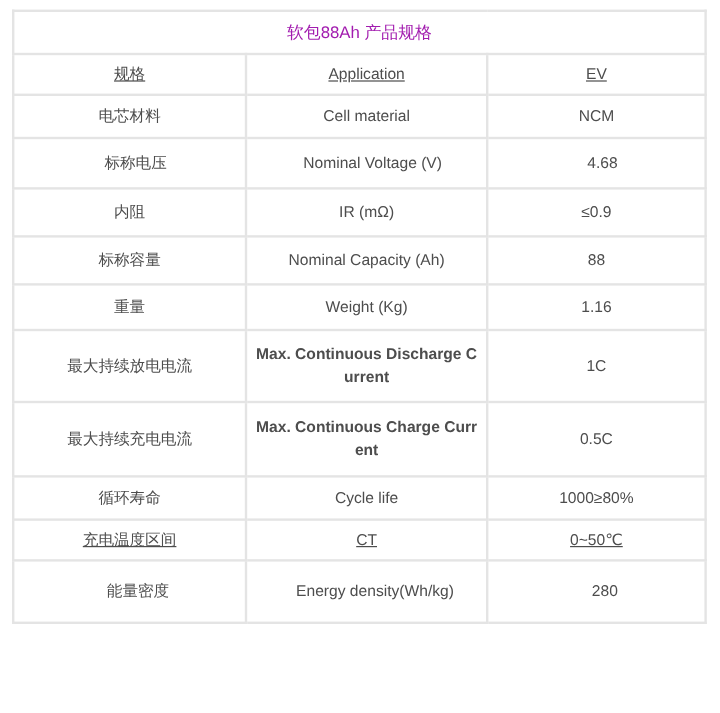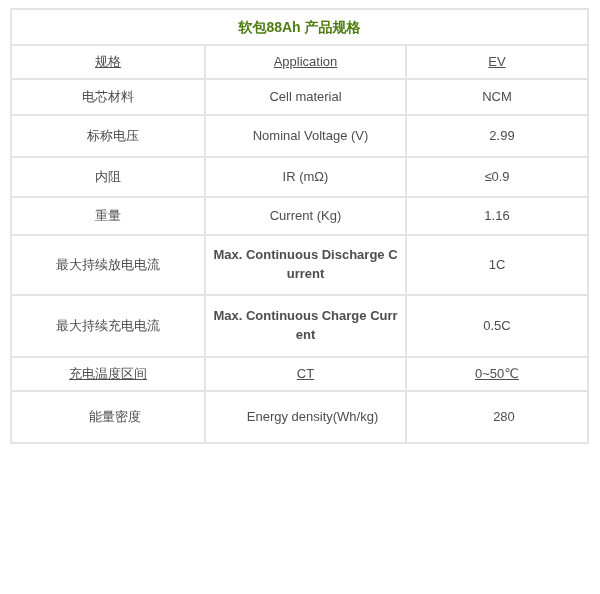--- a/index.html
+++ b/index.html
@@ -31,23 +31,23 @@
   table.spec-table col.c3 { width: 182px; }
   table.spec-table td {
     border: 2px solid #e4e4e4;
     text-align: center;
     vertical-align: middle;
     padding: 0 6px;
     line-height: 1.45;
   }
   tr.title-row td {
     height: 34px;
-    font-weight: bold;
+    font-weight: normal;
     font-size: 14px;
-    color: #4d7c0f;
+    color: #a21caf;
   }
   tr.h34 td { height: 32px; text-decoration: underline; }
   tr.h36 td { height: 34px; }
   tr.h38 td { height: 36px; }
   tr.h40 td { height: 38px; }
   tr.h42 td { height: 40px; padding-left: 16px; }
   tr.h52 td { height: 50px; padding-left: 20px; }
   tr.h60 td { height: 58px; }
   tr.h62 td { height: 60px; }
   td.breakable {
@@ -81,48 +81,58 @@
       <tr class="h36">
         <td>电芯材料</td>
         <td>Cell material</td>
         <td>NCM</td>
       </tr>
 
 
       <tr class="h42">
         <td>标称电压</td>
         <td>Nominal Voltage (V)</td>
-        <td>2.99</td>
+        <td>4.68</td>
       </tr>
 
       <tr class="h40">
         <td>内阻</td>
         <td>IR (mΩ)</td>
         <td>≤0.9</td>
       </tr>
 
+      <tr class="h40">
+        <td>标称容量</td>
+        <td>Nominal Capacity (Ah)</td>
+        <td>88</td>
+      </tr>
 
       <tr class="h38">
         <td>重量</td>
-        <td>Current (Kg)</td>
+        <td>Weight (Kg)</td>
         <td>1.16</td>
       </tr>
 
       <tr class="h60">
         <td>最大持续放电电流</td>
         <td class="breakable">Max. Continuous Discharge Current</td>
         <td>1C</td>
       </tr>
 
       <tr class="h62">
         <td>最大持续充电电流</td>
         <td class="breakable">Max. Continuous Charge Current</td>
         <td>0.5C</td>
       </tr>
 
+      <tr class="h36">
+        <td>循环寿命</td>
+        <td>Cycle life</td>
+        <td>1000≥80%</td>
+      </tr>
 
       <tr class="h34">
         <td>充电温度区间</td>
         <td>CT</td>
         <td>0~50℃</td>
       </tr>
 
 
       <tr class="h52">
         <td>能量密度</td>

